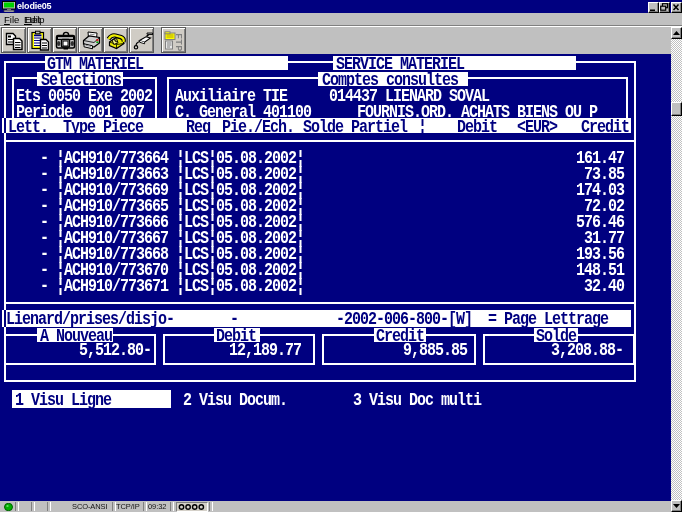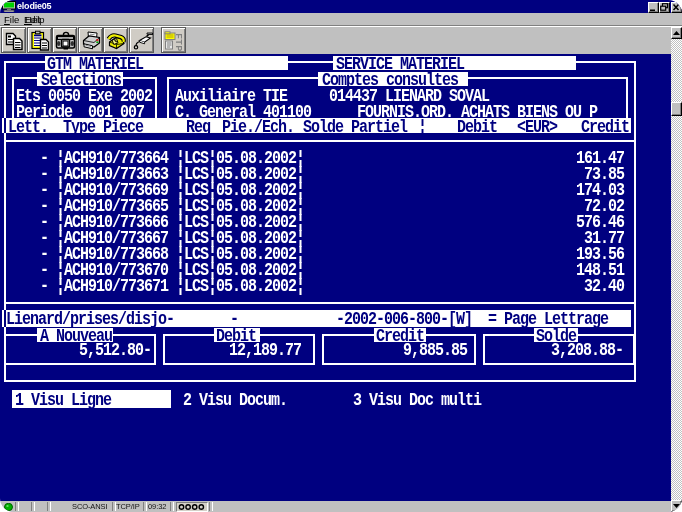--- a/index.html
+++ b/index.html
@@ -1,16 +1,16 @@
 <!DOCTYPE html>
 <html><head><meta charset="utf-8">
 <style>
 html,body{margin:0;padding:0;} svg{display:block;}
 #win{position:relative;width:682px;height:512px;background:#c4b5fd;overflow:hidden;
-  font-family:"Liberation Sans",sans-serif;border-radius:14px;}
+  font-family:"Liberation Sans",sans-serif;}
 .abs{position:absolute;}
 #title{left:0;top:0;width:682px;height:13px;background:#000080;}
 #title .txt{left:17px;top:0px;color:#fff;font-size:9px;font-weight:bold;line-height:13px;letter-spacing:-0.2px;}
 .tbtn{top:2px;width:11px;height:11px;background:#c0c0c0;border:1px solid;
  border-color:#fff #000 #000 #fff;box-sizing:border-box;box-shadow:inset -1px -1px 0 #808080;}
 #menubar{left:0;top:13px;width:682px;height:13px;background:#c0c0c0;box-sizing:border-box;border-bottom:1px solid #808080;}
 .mi{top:15px;color:#000;font-size:9.5px;line-height:10px;}
 #toolbar{left:0;top:26px;width:682px;height:28px;background:#c0c0c0;border-top:1px solid #fff;}
 .tb{top:27px;width:25px;height:26px;background:#d0ccc5;border:1px solid #5a5a5a;box-sizing:border-box;
  box-shadow:inset 1px 1px 0 #fff,inset -1px -1px 0 #808080;}

